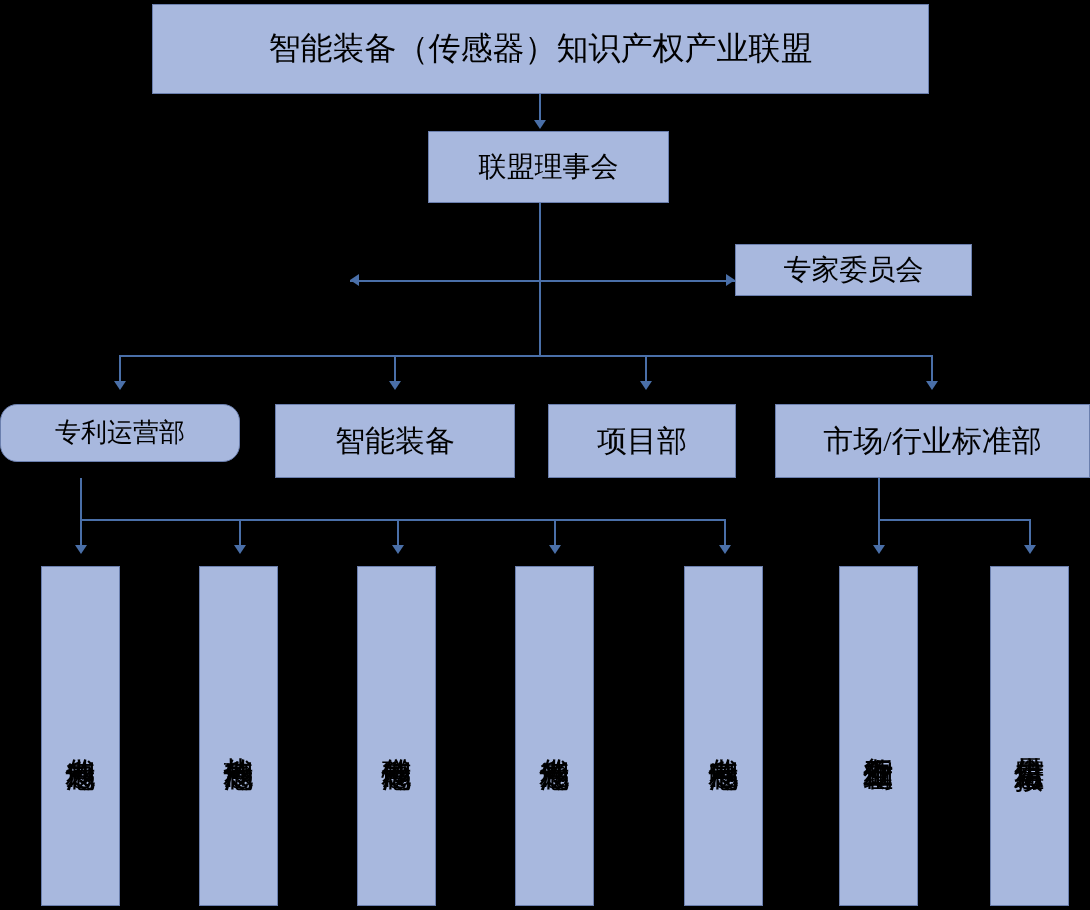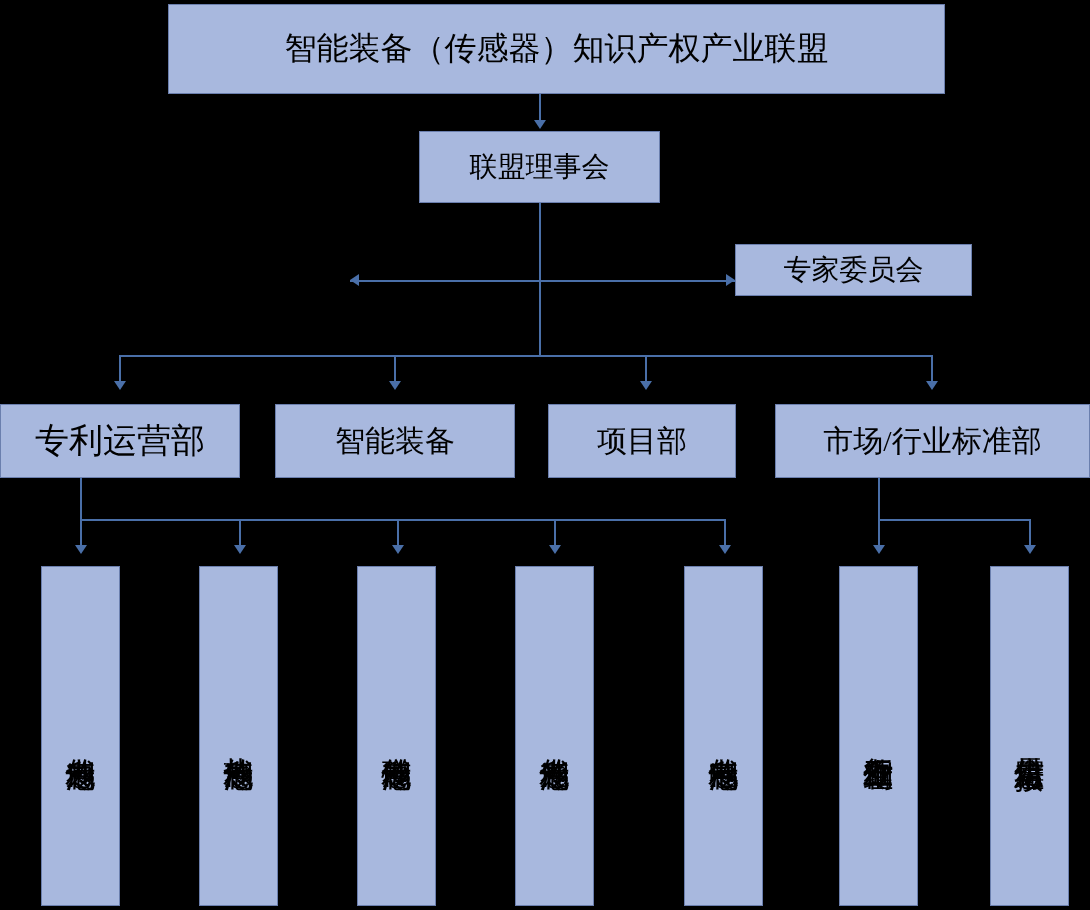--- a/index.html
+++ b/index.html
@@ -57,26 +57,26 @@
     border-top: 6px solid transparent;
     border-bottom: 6px solid transparent;
     border-left: 9px solid #4a6fa8;
   }
 </style>
 </head>
 <body>
 
 <div id="canvas">
 
-  <div class="node" style="left:152px; top:4px; width:777px; height:90px; font-size:32px;margin-left:16px;">智能装备（传感器）知识产权产业联盟</div>
+  <div class="node" style="left:152px; top:4px; width:777px; height:90px; font-size:32px;">智能装备（传感器）知识产权产业联盟</div>
 
   <div class="line v" style="left:539px; top:94px; height:28px;"></div>
   <div class="arrow down" style="left:534px; top:120px;"></div>
 
-  <div class="node" style="left:419px; top:131px; width:241px; height:72px; font-size:28px;font-family:Liberation Serif, serif;">联盟理事会</div>
+  <div class="node" style="left:428px; top:131px; width:241px; height:72px; font-size:28px;font-family:Liberation Serif, serif;">联盟理事会</div>
 
   <div class="line v" style="left:539px; top:203px; height:153px;"></div>
 
   <div class="line h" style="left:350px; top:280px; width:385px;"></div>
   <div class="arrow left" style="left:350px; top:274px;"></div>
   <div class="arrow right" style="left:726px; top:274px;"></div>
 
   <div class="node" style="left:735px; top:244px; width:237px; height:52px; font-size:28px;">专家委员会</div>
 
   <div class="line h" style="left:119px; top:355px; width:814px;"></div>
@@ -86,21 +86,21 @@
 
   <div class="line v" style="left:394px; top:355px; height:28px;"></div>
   <div class="arrow down" style="left:389px; top:381px;"></div>
 
   <div class="line v" style="left:645px; top:355px; height:28px;"></div>
   <div class="arrow down" style="left:640px; top:381px;"></div>
 
   <div class="line v" style="left:931px; top:355px; height:28px;"></div>
   <div class="arrow down" style="left:926px; top:381px;"></div>
 
-  <div class="node" style="left:0px; top:404px; width:240px; height:74px; font-size:34px;">专利运营部</div>
+  <div class="node" style="left:0px; top:404px; width:240px; height:58px; font-size:26px;border-radius:17px;">专利运营部</div>
   <div class="node" style="left:275px; top:404px; width:240px; height:74px; font-size:30px;">智能装备</div>
   <div class="node" style="left:548px; top:404px; width:188px; height:74px; font-size:30px;">项目部</div>
   <div class="node" style="left:775px; top:404px; width:315px; height:74px; font-size:30px;">市场/行业标准部</div>
 
   <div class="line v" style="left:80px; top:478px; height:43px;"></div>
   <div class="line h" style="left:80px; top:519px; width:645px;"></div>
 
   <div class="line v" style="left:80px; top:519px; height:28px;"></div>
   <div class="arrow down" style="left:75px; top:545px;"></div>
 

